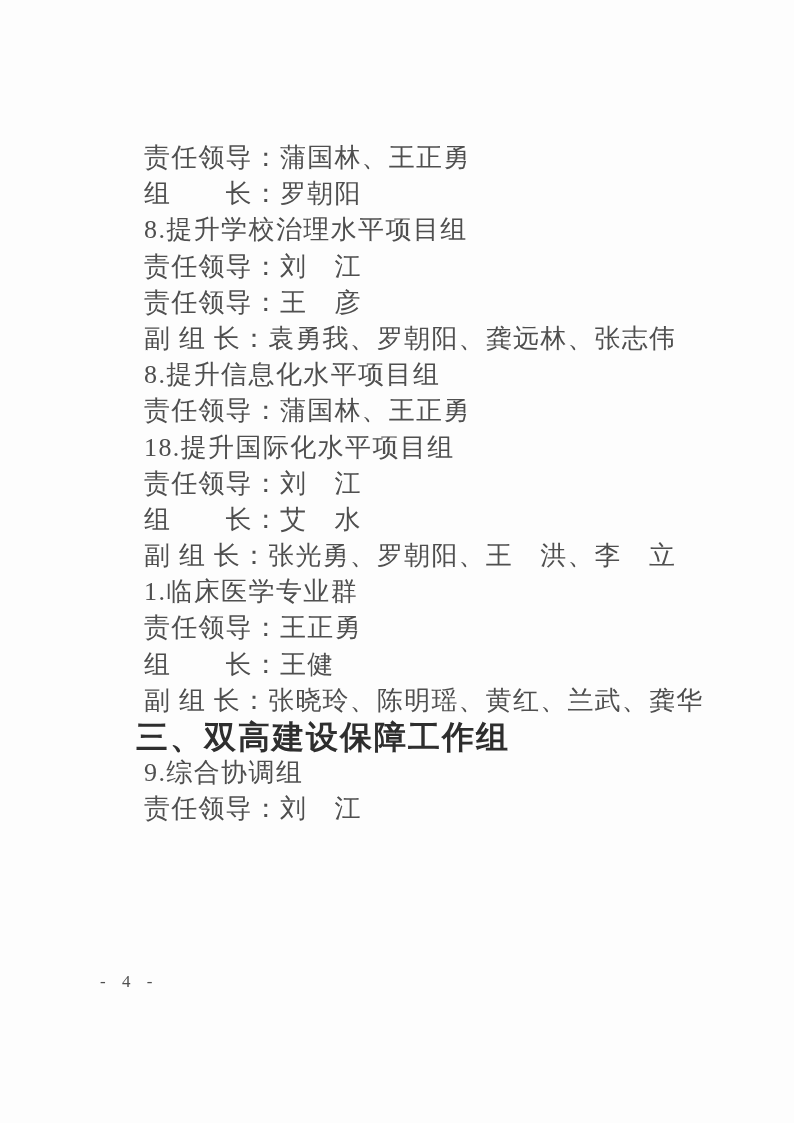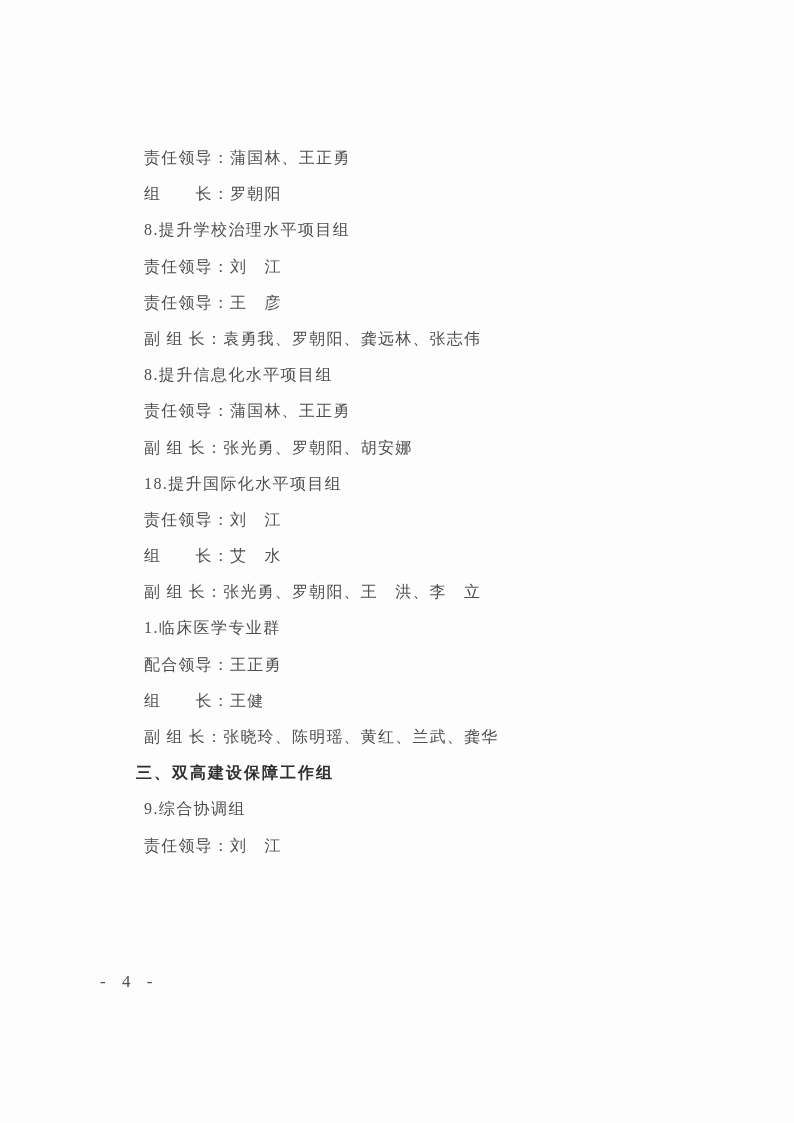--- a/index.html
+++ b/index.html
@@ -18,33 +18,33 @@
   }
   .doc-body {
     position: absolute;
     left: 144px;
     top: 140px;
     width: 590px;
   }
   .line {
     height: 36.2px;
     line-height: 36.2px;
-    font-size: 16px;
+    font-size: 26px;
     letter-spacing: 1.2px;
     color: var(--text-color, #4f4f4f);
     white-space: pre;
     font-family: "Liberation Serif", "DejaVu Serif", serif;
   }
   .line.item {
     letter-spacing: 1.4px;
   }
   .line.section {
     font-family: "Liberation Sans", "DejaVu Sans", sans-serif;
     font-weight: 700;
-    font-size: 16px;
+    font-size: 32px;
     letter-spacing: 2px;
     color: var(--heading-color, #2e2e2e);
     margin-left: -8px;
   }
   .page-number {
     position: absolute;
     left: 100px;
     top: 972px;
     font-size: 17px;
     letter-spacing: 6px;
@@ -59,27 +59,26 @@
 <div class="page">
   <div class="doc-body" id="doc-body">
       <div class="line field">责任领导：蒲国林、王正勇</div>
       <div class="line field">组　　长：罗朝阳</div>
       <div class="line item">8.提升学校治理水平项目组</div>
       <div class="line field">责任领导：刘　江</div>
       <div class="line field">责任领导：王　彦</div>
       <div class="line field">副 组 长：袁勇我、罗朝阳、龚远林、张志伟</div>
       <div class="line item">8.提升信息化水平项目组</div>
       <div class="line field">责任领导：蒲国林、王正勇</div>
-      <div class="line field">副 组 长：张光勇、罗朝阳、胡安娜</div>
       <div class="line item">18.提升国际化水平项目组</div>
       <div class="line field">责任领导：刘　江</div>
       <div class="line field">组　　长：艾　水</div>
       <div class="line field">副 组 长：张光勇、罗朝阳、王　洪、李　立</div>
       <div class="line item">1.临床医学专业群</div>
-      <div class="line field">配合领导：王正勇</div>
+      <div class="line field">责任领导：王正勇</div>
       <div class="line field">组　　长：王健</div>
       <div class="line field">副 组 长：张晓玲、陈明瑶、黄红、兰武、龚华</div>
       <div class="line section">三、双高建设保障工作组</div>
       <div class="line item">9.综合协调组</div>
       <div class="line field">责任领导：刘　江</div>
     </div>
   <div class="page-number">- 4 -</div>
 </div>
 
 </body></html>

